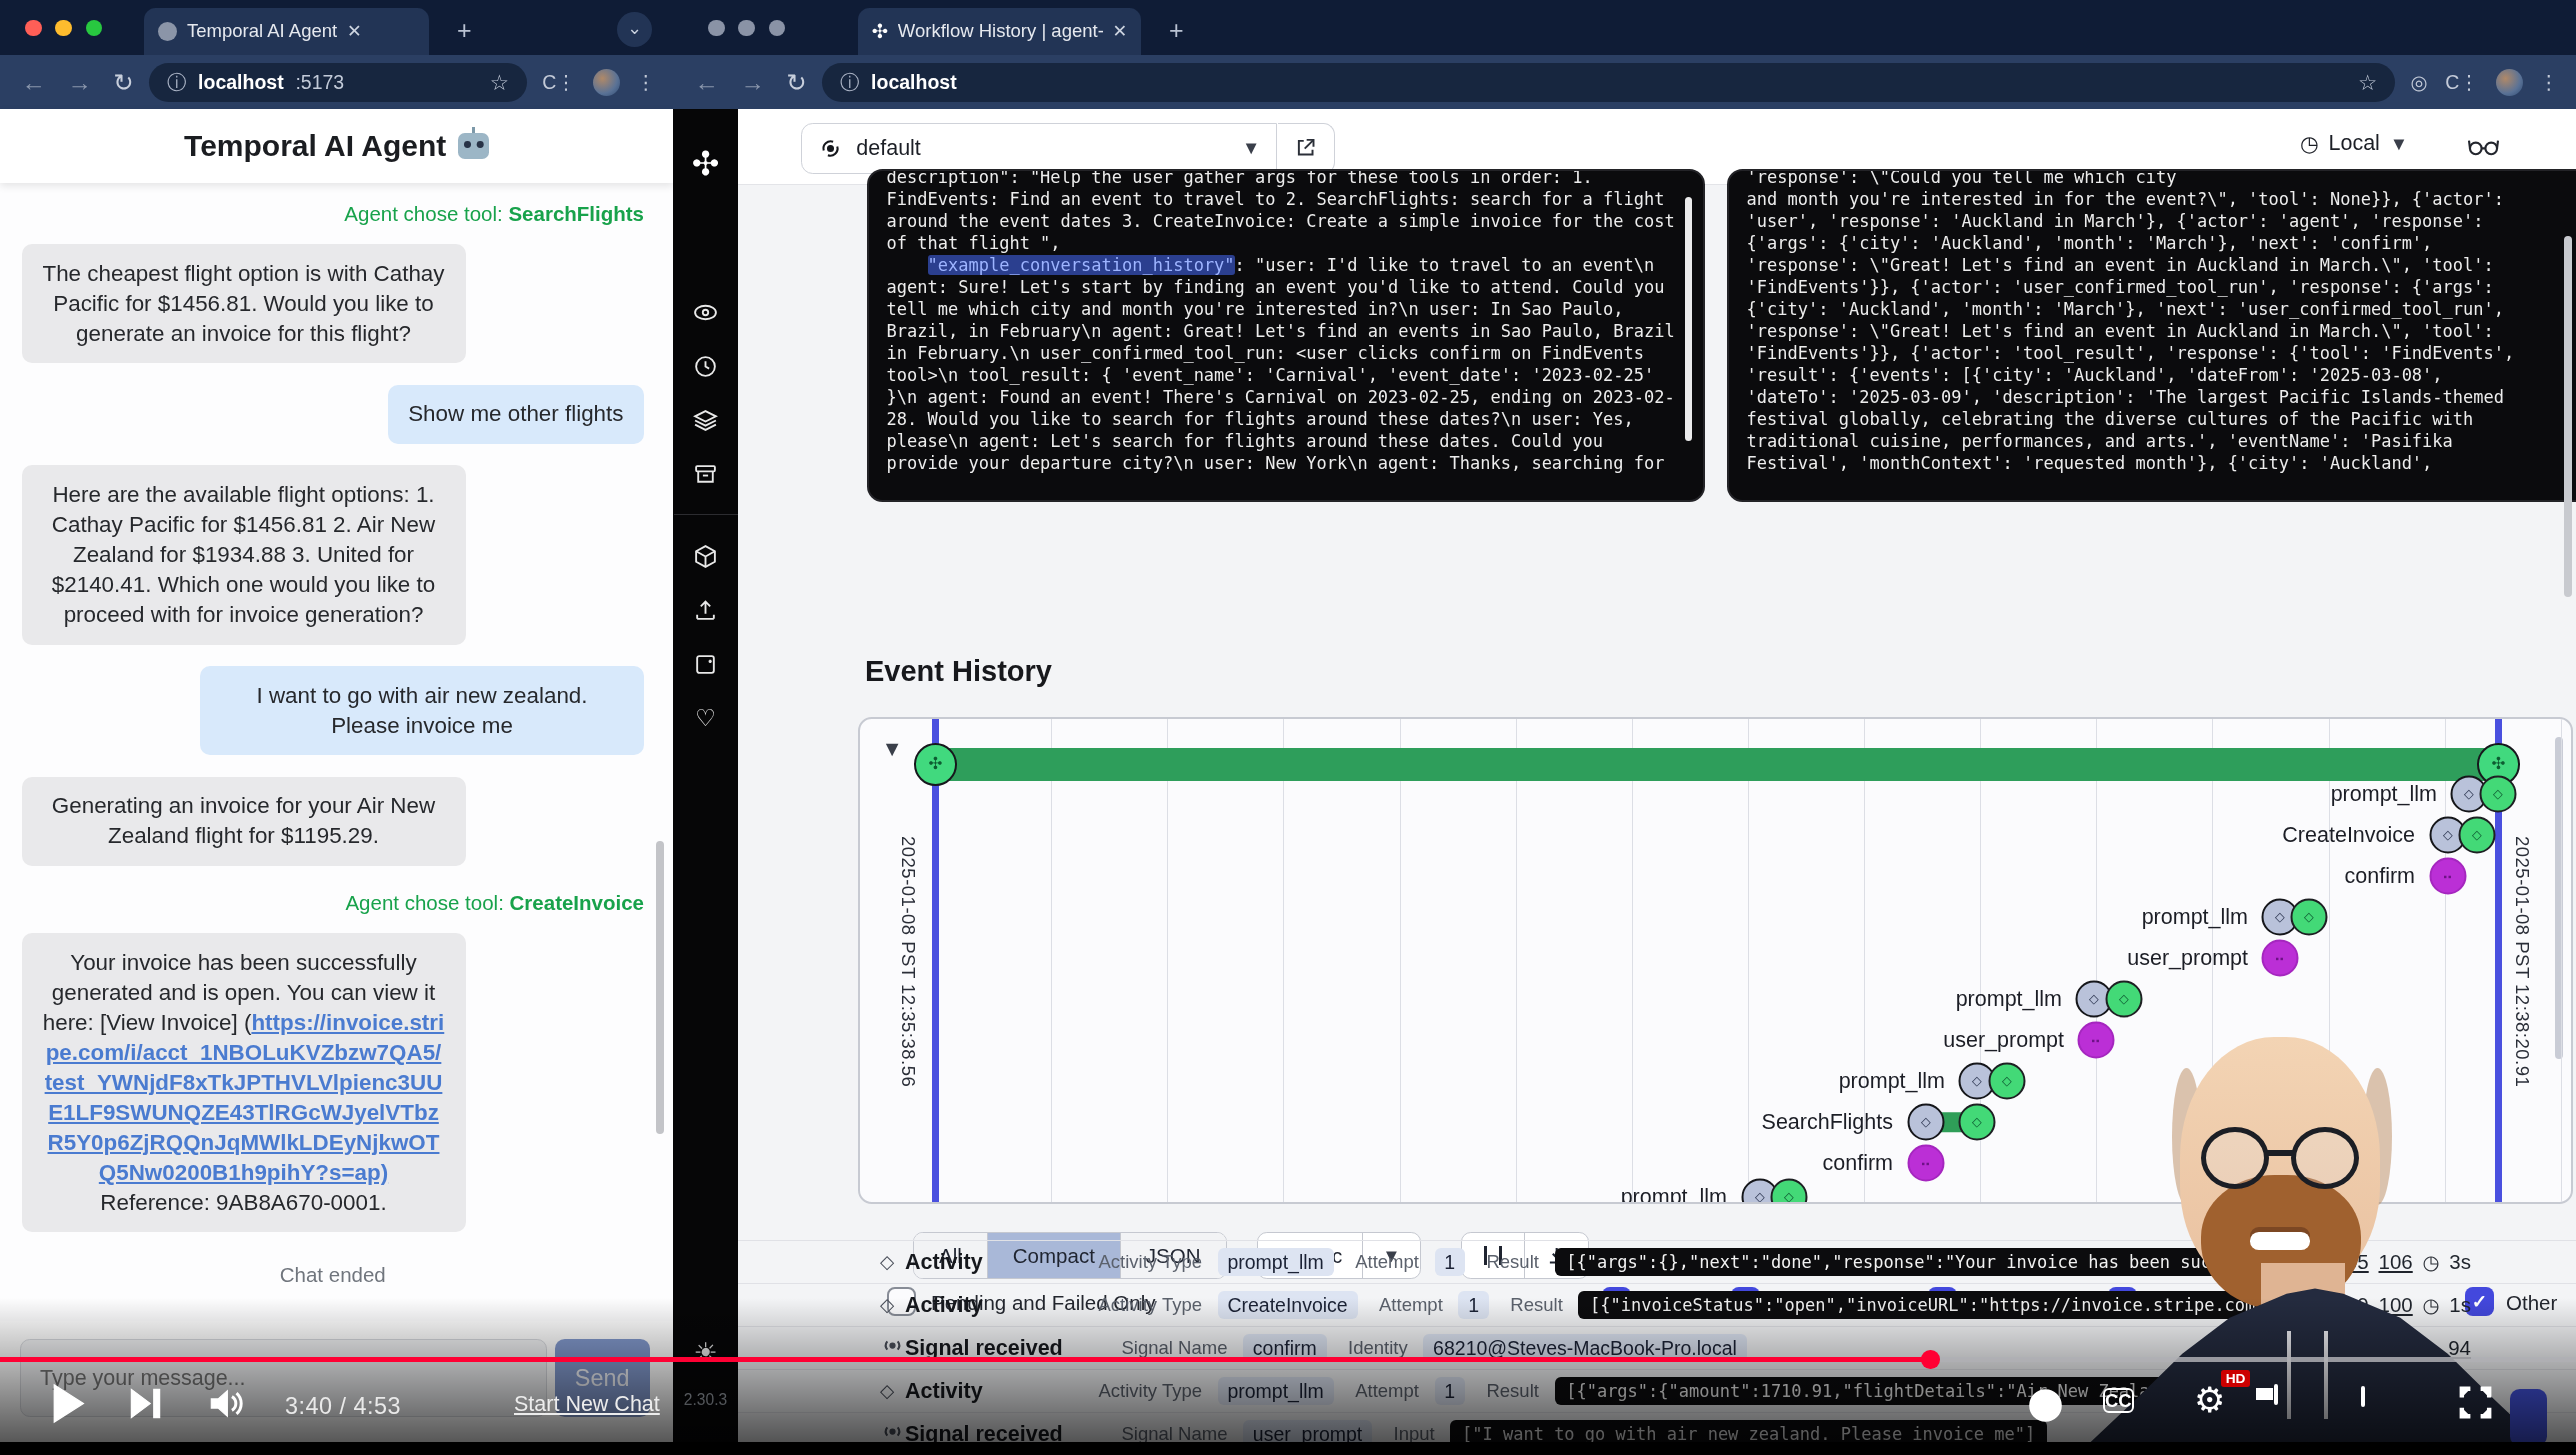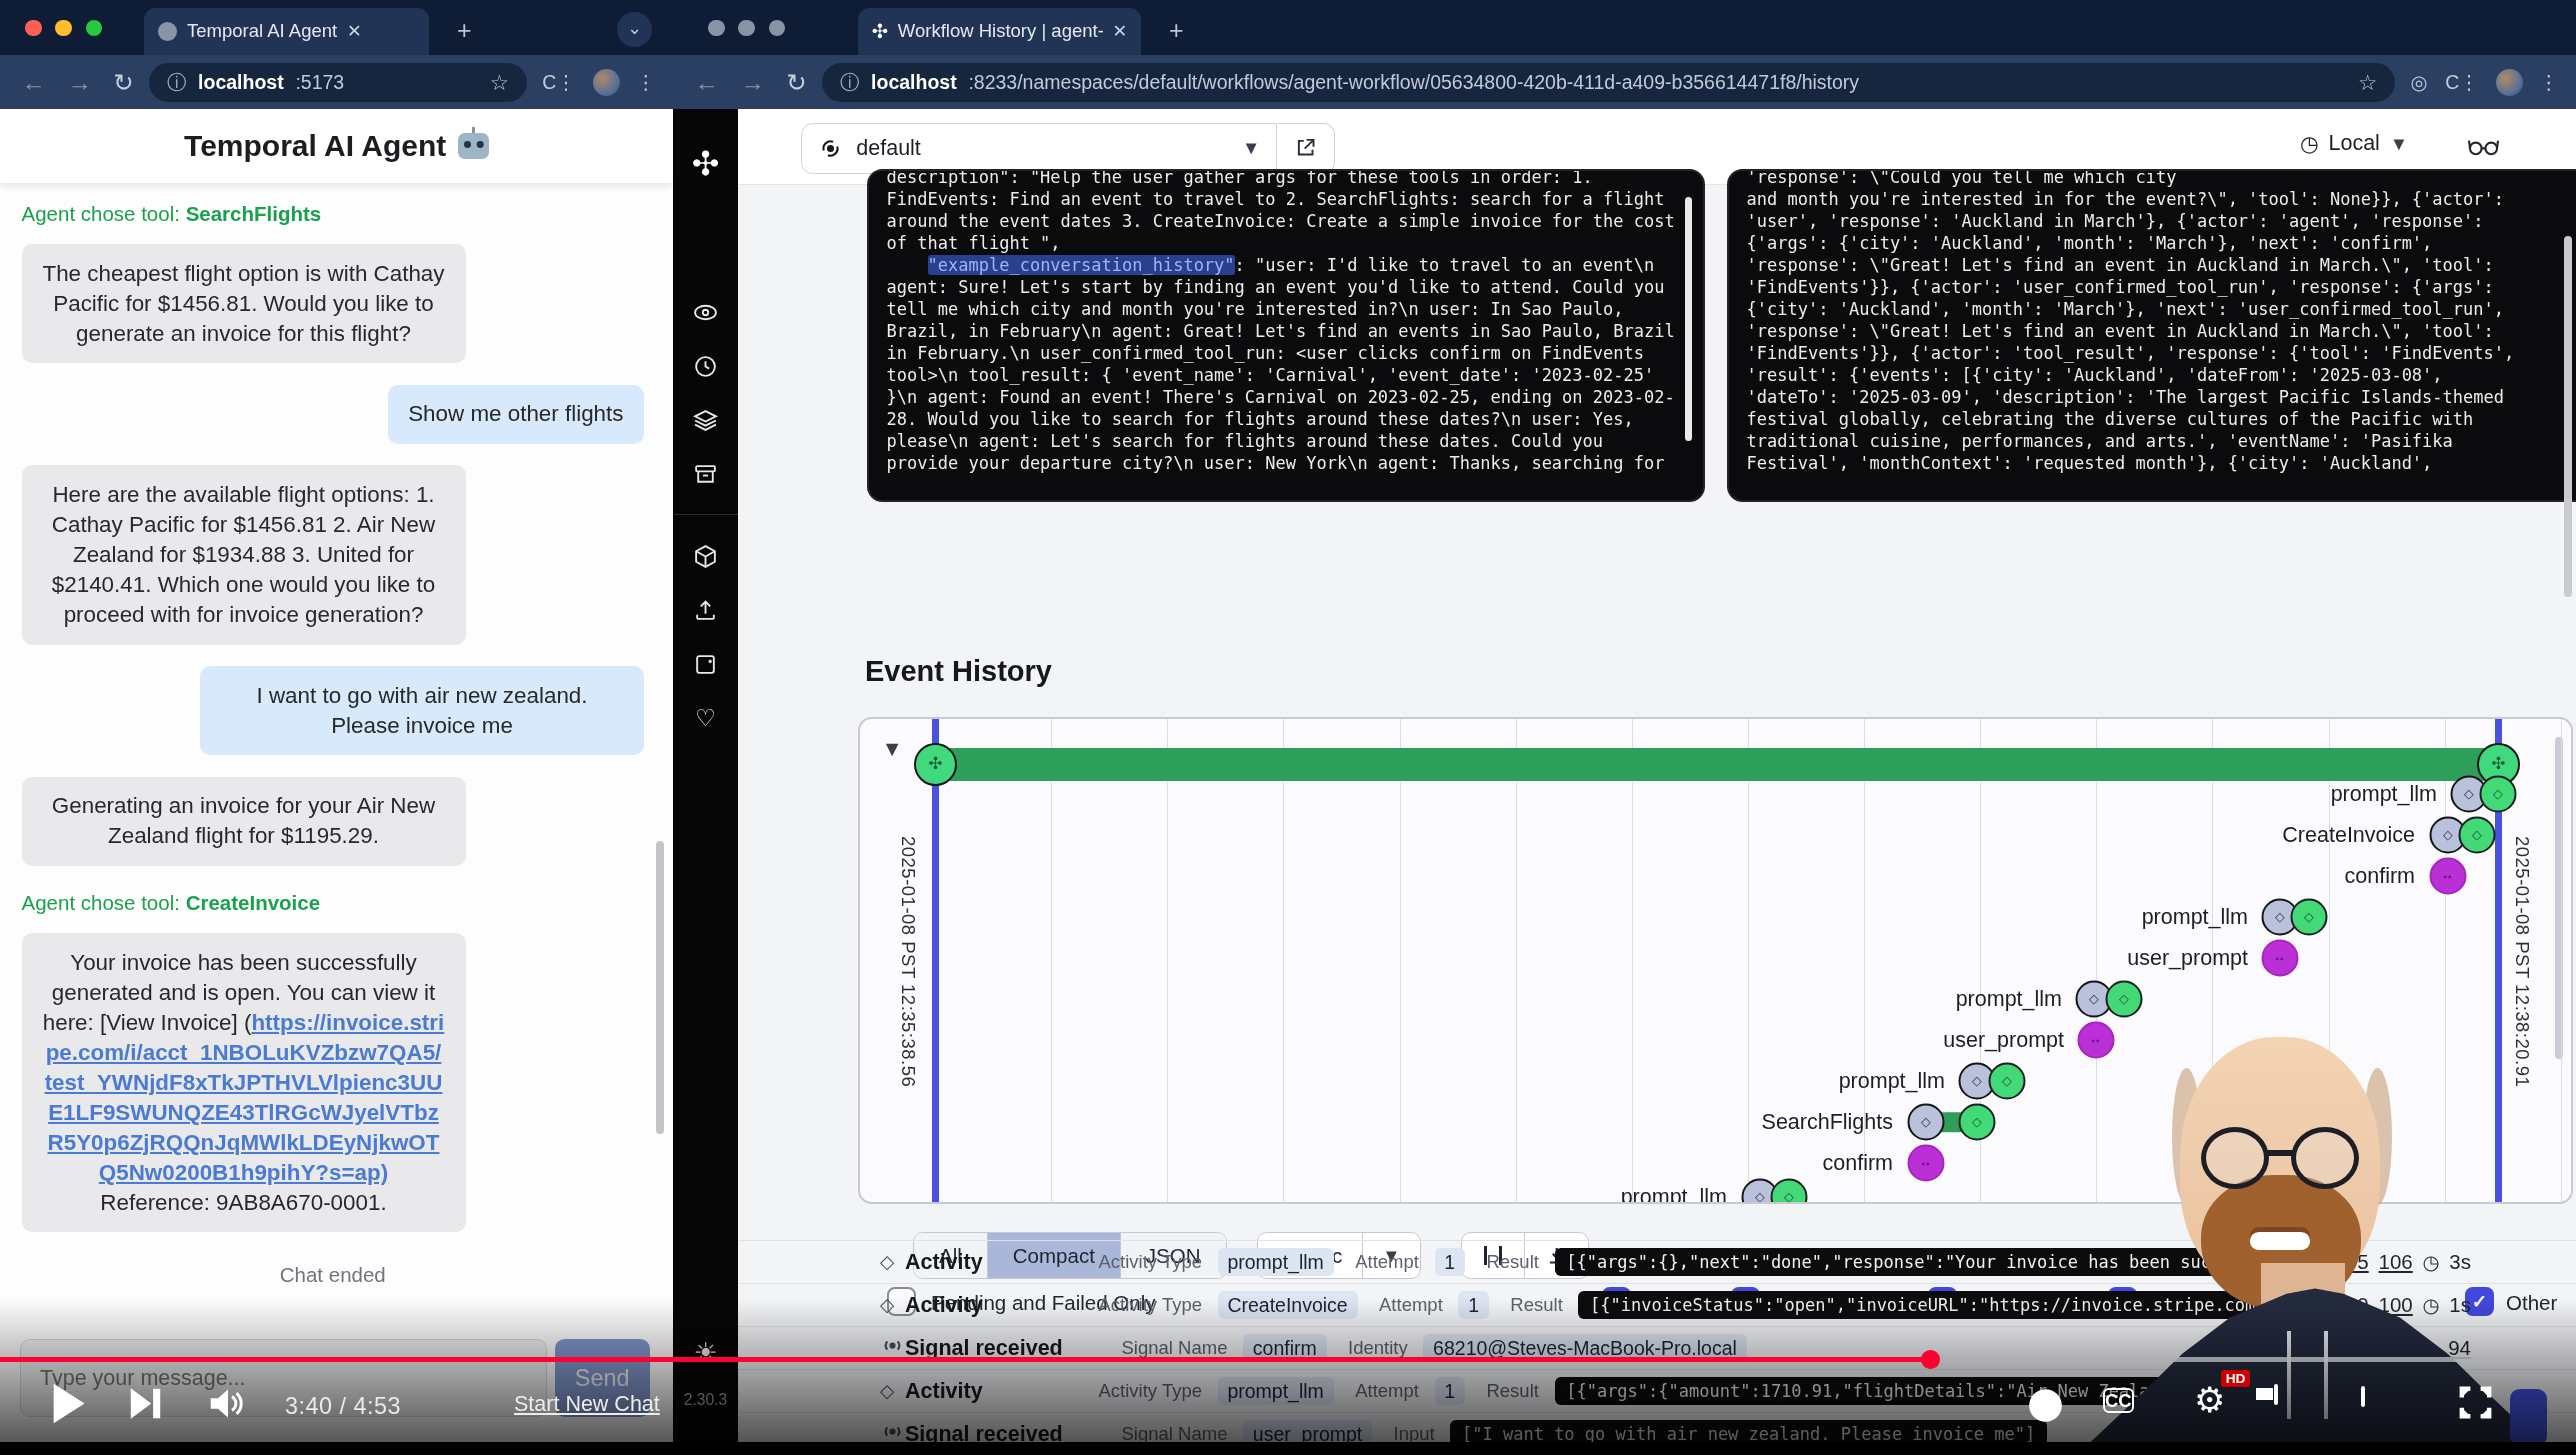--- a/index.html
+++ b/index.html
@@ -27,21 +27,21 @@
   .avatar { width:27px; height:27px; border-radius:50%; background:radial-gradient(circle at 35% 35%, #b08968, #5a7296 60%, #2e4a72); margin-right:15.6px; flex:none; }
 
   
   .appbody { position:absolute; top:109px; left:0; right:0; bottom:0; background:#fff; }
   .apphead { position:absolute; top:0; left:0; right:0; height:74px; background:#fff; box-shadow:0 2.9px 7.8px rgba(0,0,0,.10); display:flex; align-items:center; justify-content:center; gap:11.7px; z-index:3; }
   .apphead .ttl { font-size:30px; font-weight:bold; color:#1b1d21; }
   .robot { width:31px; height:26px; background:#9cb6c6; border-radius:6.8px; position:relative; }
   .robot:before { content:""; position:absolute; left:5.9px; top:7.8px; width:6.8px; height:6.8px; background:#273246; border-radius:50%; box-shadow:12.7px 0 0 #273246; }
   .robot:after { content:""; position:absolute; left:13.7px; top:-5.9px; width:2.9px; height:5.9px; background:#7d99a9; }
   .chat { position:absolute; top:74px; left:0; right:0; bottom:135px; padding:15.6px 29px 0 21.5px; overflow:hidden; background:#fdfdfe; }
-  .toolnote { text-align:left; color:#18a24b; font-size:20.5px; margin:3.9px 0 17.6px; }
+  .toolnote { text-align:right; color:#18a24b; font-size:20.5px; margin:3.9px 0 17.6px; }
   .toolnote b { font-weight:bold; }
   .bubble { max-width:444px; border-radius:10px; padding:14.6px 20.5px; font-size:22.4px; line-height:30px; color:#26282c; margin-bottom:21.5px;text-align:center; }
   .bot { background:#e9e9eb; margin-right:auto; }
   .user { background:#d8e9fb; margin-left:auto; width:fit-content; }
   .msgrow { display:flex; }
   .link { color:#4a7bd0; text-decoration:underline; word-break:break-all;font-weight:bold; }
   .ended { text-align:center; color:#70757d; font-size:20.5px; margin-top:9.8px; }
   .chatsb { position:absolute; right:8.8px; top:732px; width:7.8px; height:293px; border-radius:3.9px; background:#c3c4c8; }
   .inputrow { position:absolute; bottom:39px; left:19.5px; right:23.4px; height:78px; display:flex; gap:7.8px; z-index:2; }
   .msginput { flex:1; border:1px solid #d7d9de; background:#f2f3f5; border-radius:9.8px; font-size:21.5px; color:#9aa0a6; padding:0 19.5px; font-family:"Liberation Sans",sans-serif; }
@@ -238,21 +238,20 @@
       </div>
       <span class="newtab" style="left:496px;">+</span>
     </div>
     <div class="toolbar">
       <span class="navbtn">←</span>
       <span class="navbtn">→</span>
       <span class="navbtn lit">↻</span>
       <div class="urlpill">
         <span style="color:#aab3c5;">ⓘ</span>
         <span class="host">localhost</span>
-          <span class="rest">:8233/namespaces/default/workflows/agent-workflow/05634800-420b-411d-a409-b356614471f8/history</span>
         <span class="star">☆</span>
       </div>
       <span class="ticon">◎</span>
       <span class="ticon">C⋮</span>
       <div class="avatar"></div>
       <span class="ticon">⋮</span>
     </div>
 
     <div class="rail">
       <span class="logo">✣</span>

